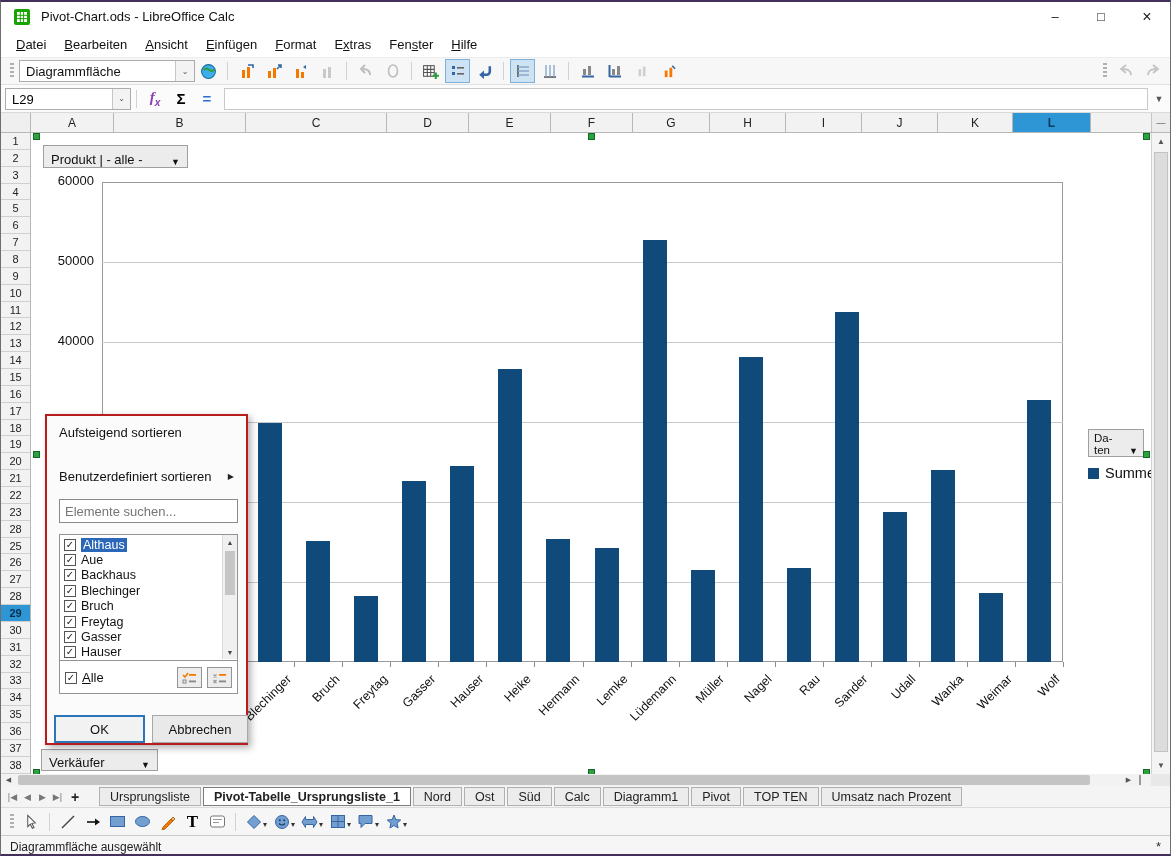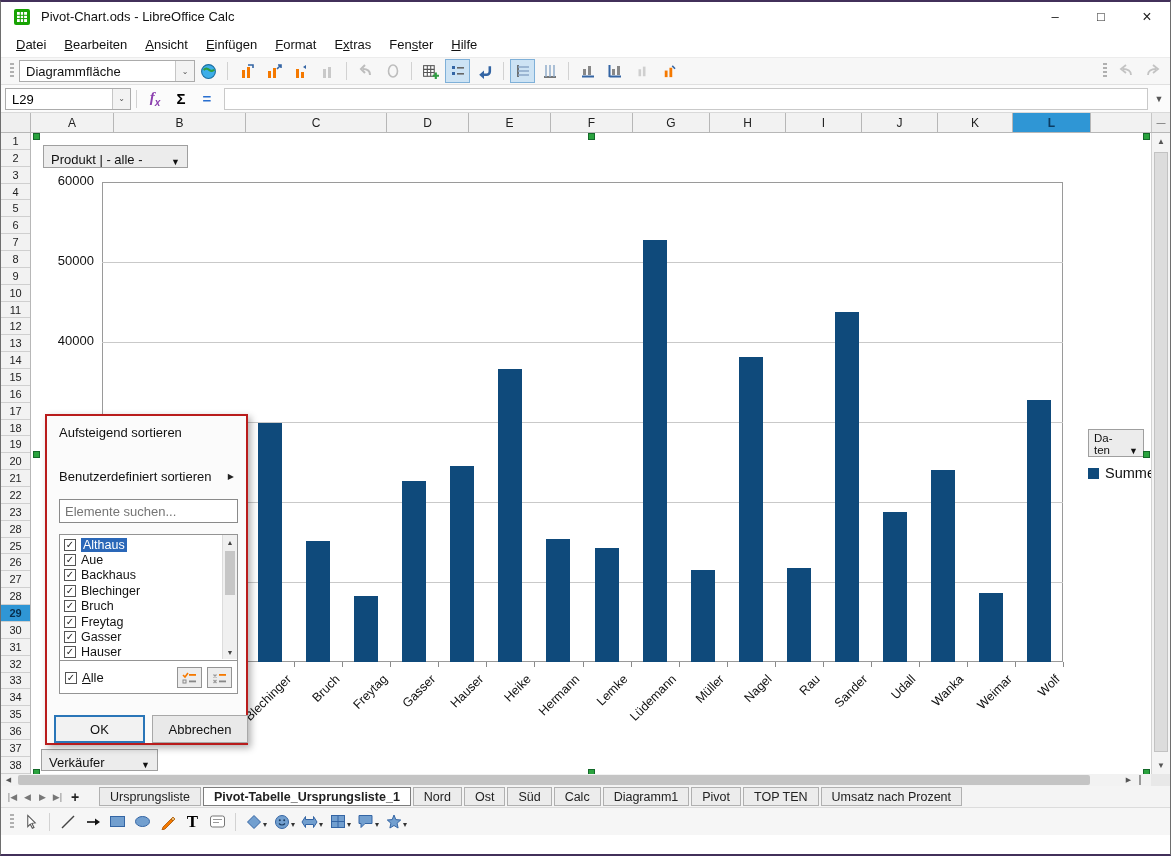--- a/index.html
+++ b/index.html
@@ -560,20 +560,24 @@
     </div>
       <span class="ddd">▾</span>
     <div class="dbtn">
       <svg width="16" height="16" viewBox="0 0 16 16">
           <path d="M8 1l1.8 4.6L14.7 6l-3.6 3.2 1 4.8L8 11.5 3.9 14l1-4.8L1.3 6l4.9-.4z" fill="#729fcf" stroke="#3465a4"></path>
         </svg>
     </div>
       <span class="ddd">▾</span>
   </div>
 
+  <div class="statusbar">
+    <span>Diagrammfläche ausgewählt</span>
+    <span class="mod">*</span>
+  </div>
 </div>
 
 <div class="popup">
   <div class="p-sort" style="top:6px">
       <span>Aufsteigend sortieren</span>
     </div>
   <div class="p-sort" style="top:50px">
     <span>Benutzerdefiniert sortieren</span>
     <span class="p-sub">▶</span>
   </div>

